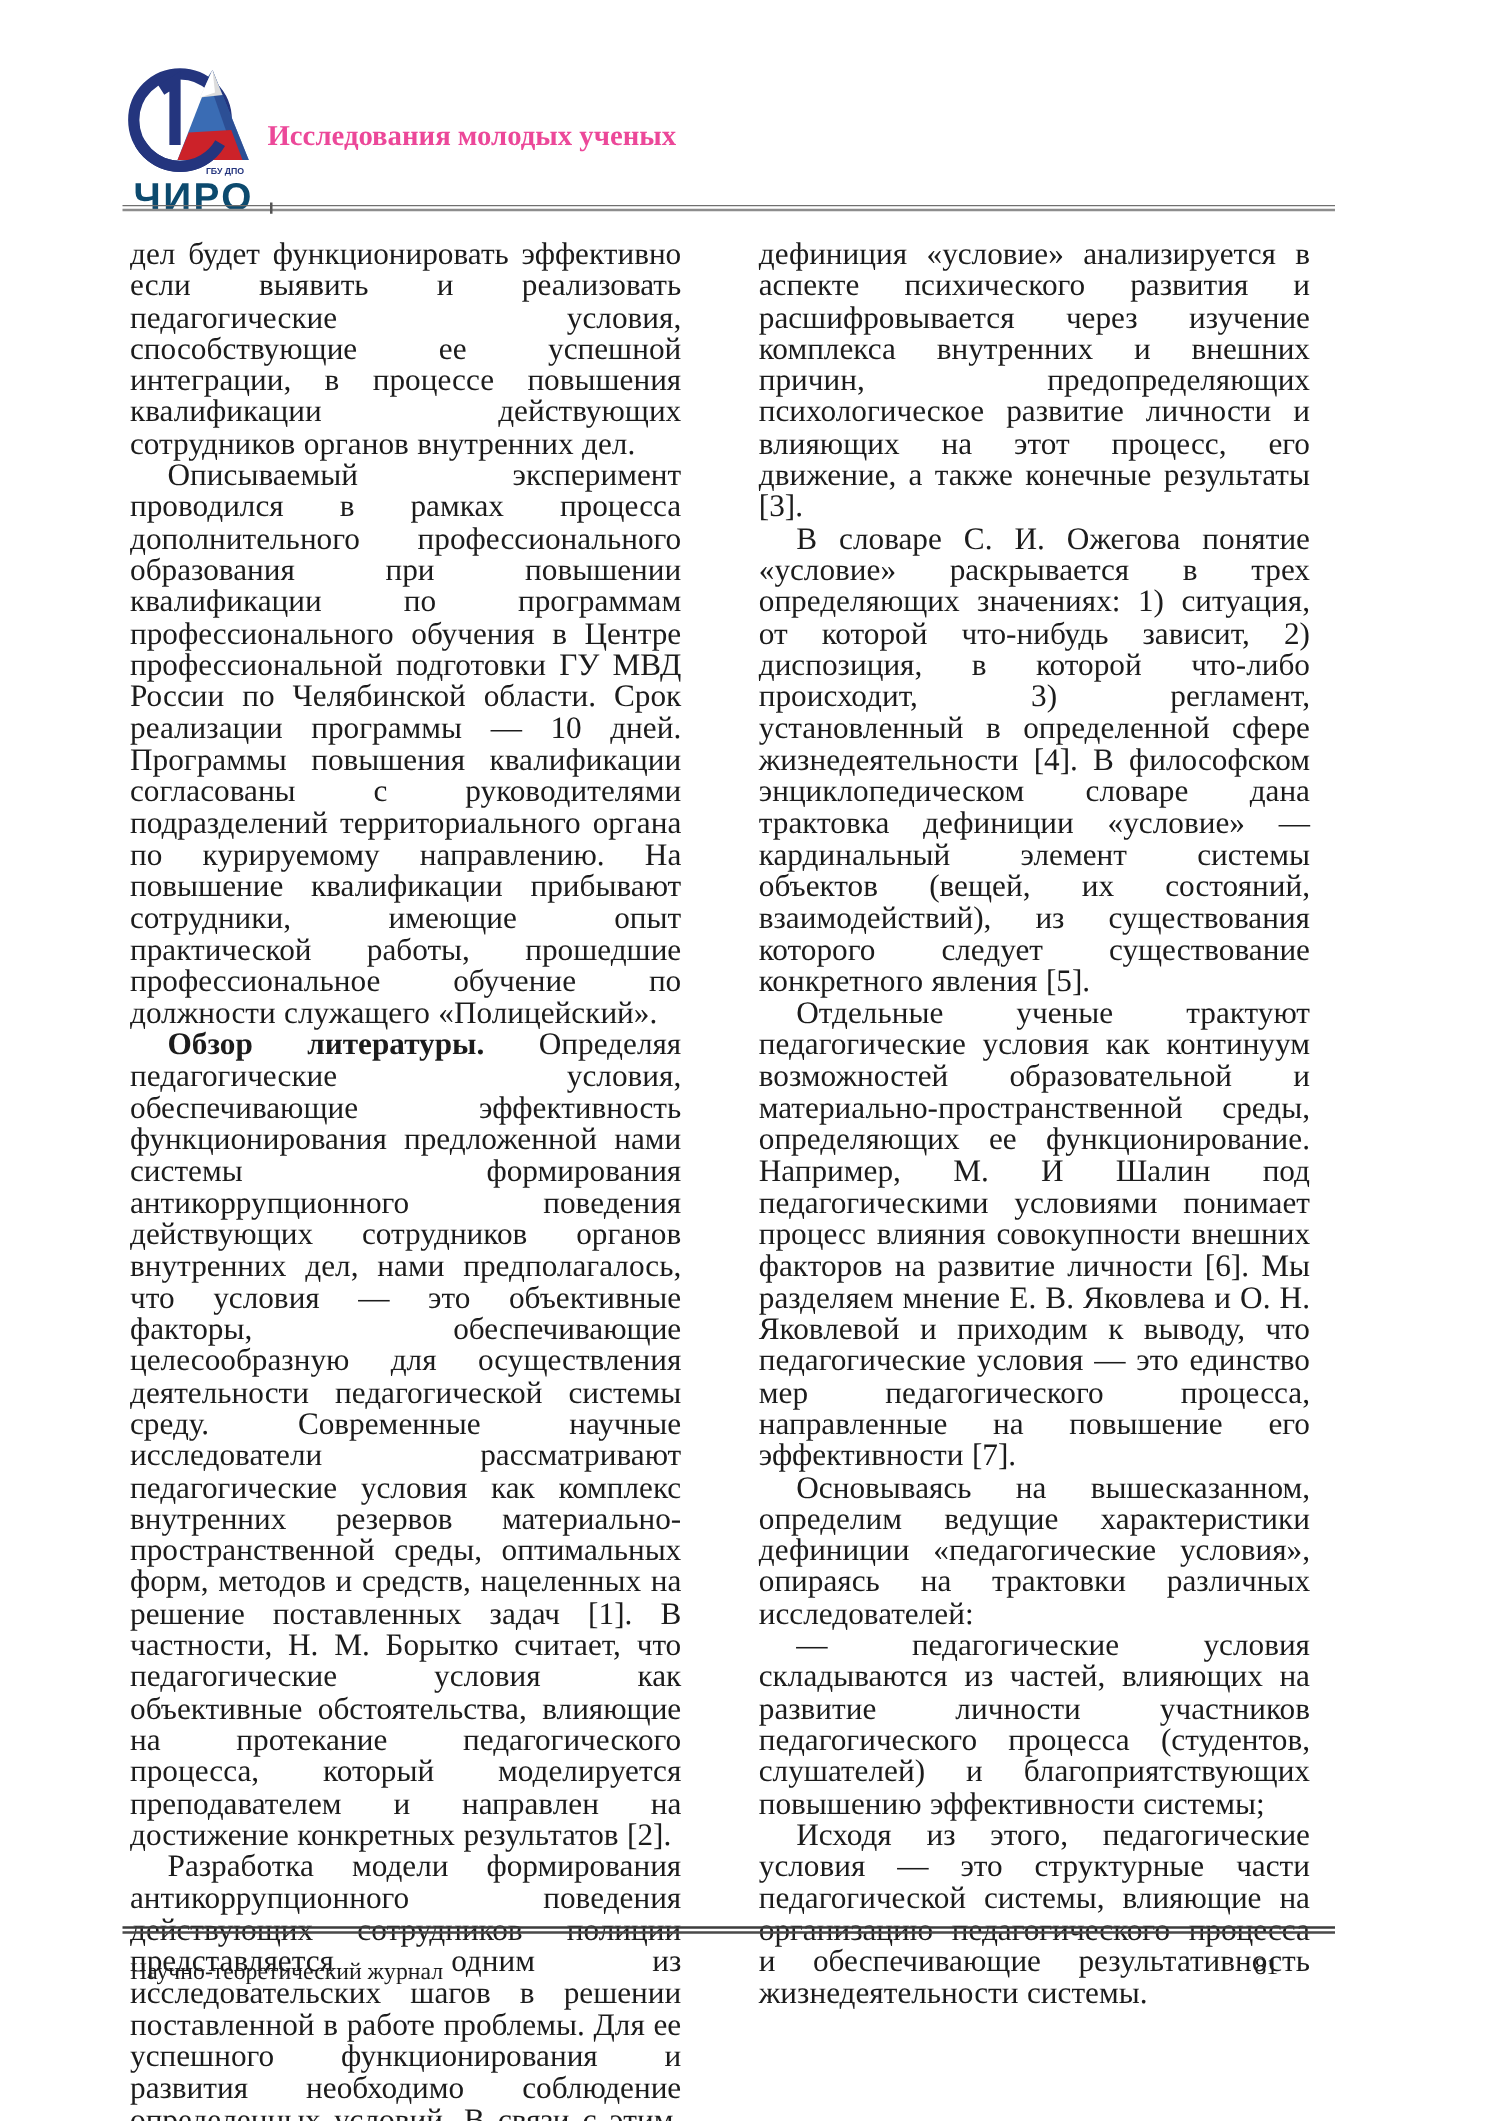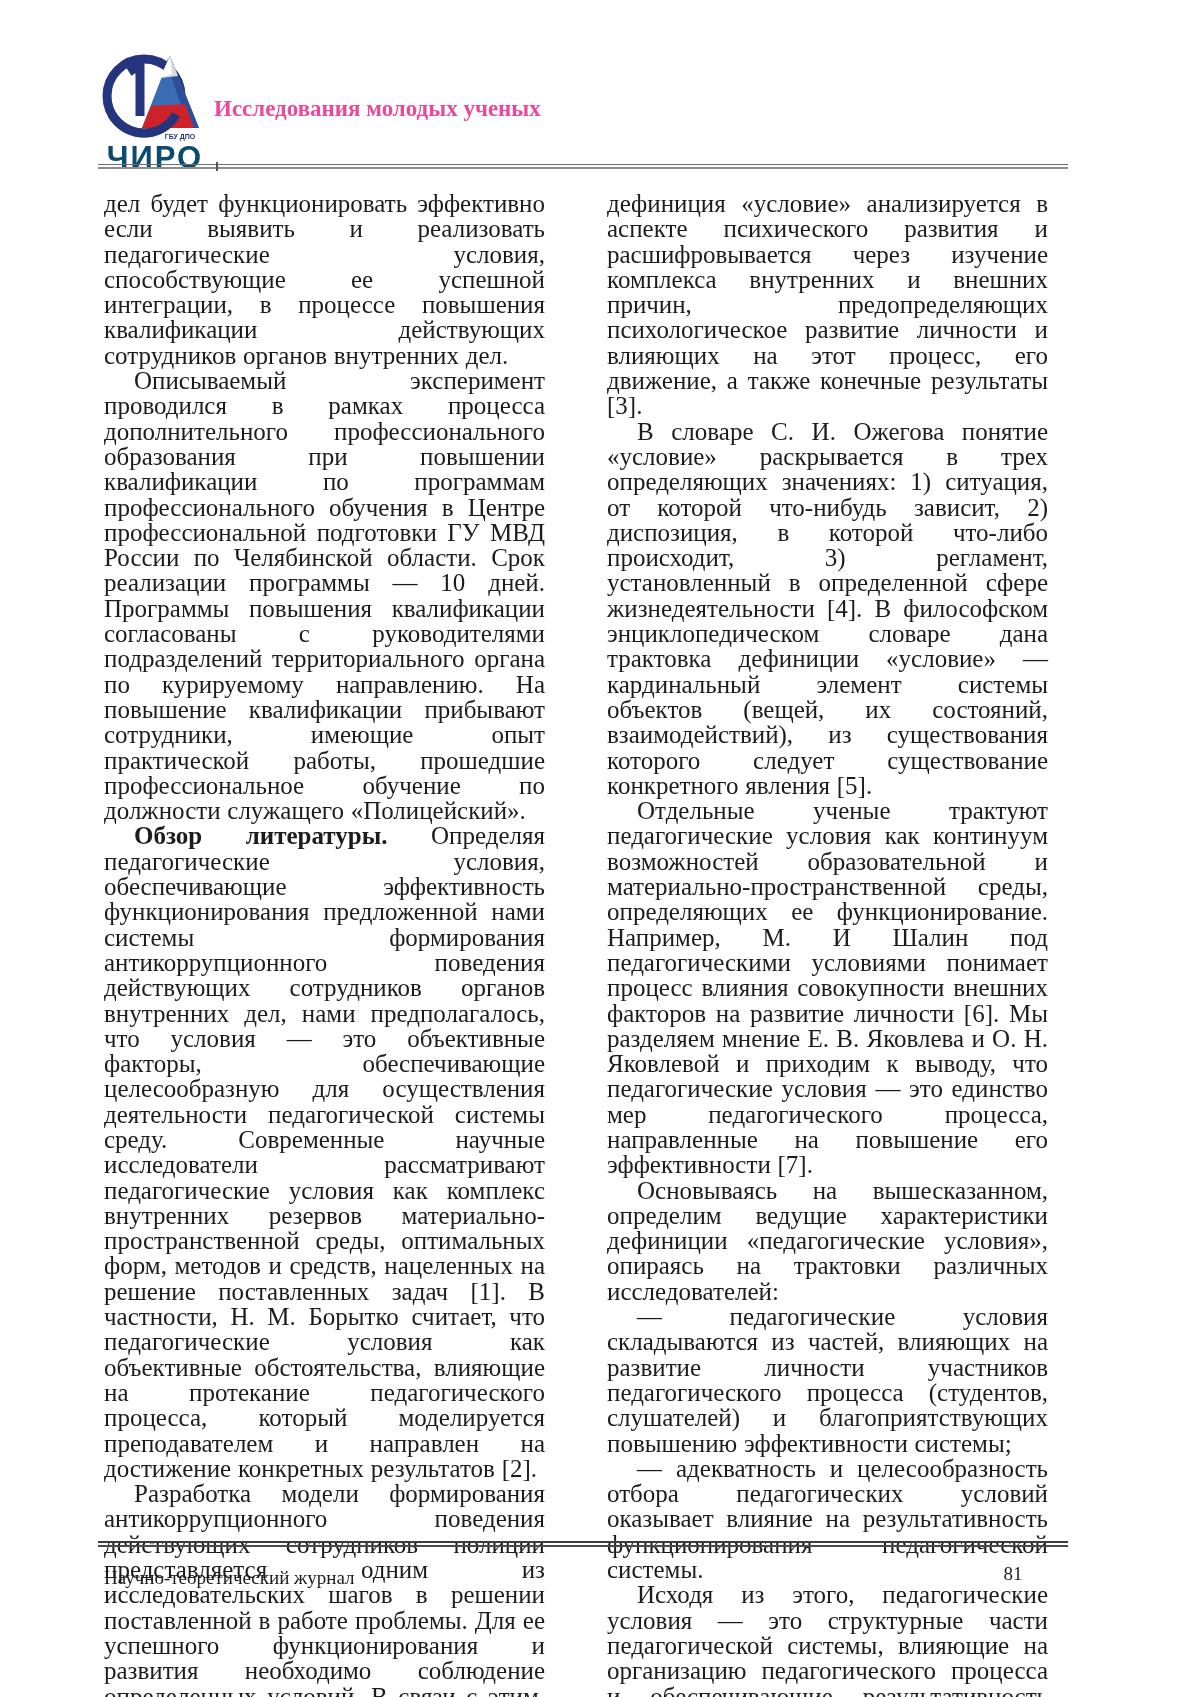--- a/index.html
+++ b/index.html
@@ -118,21 +118,20 @@
     <p>Разработка модели формирования антикоррупционного поведения действующих сотрудников полиции представляется одним из исследовательских шагов в решении поставленной в работе проблемы. Для ее успешного функционирования и развития необходимо соблюдение определенных условий. В связи с этим, для результативного действия педагогического процесса, требуется выявить, обосновать и создать специальные педагогические условия.</p>
     <p>Понятие «условие» применимо в широком научном спектре, в частности, в психологии</p>
   </section>
 
   <section class="col">
     <p class="cont">дефиниция «условие» анализируется в аспекте психического развития и расшифровывается через изучение комплекса внутренних и внешних причин, предопределяющих психологическое развитие личности и влияющих на этот процесс, его движение, а также конечные результаты [3].</p>
     <p>В словаре С. И. Ожегова понятие «условие» раскрывается в трех определяющих значениях: 1) ситуация, от которой что-нибудь зависит, 2) диспозиция, в которой что-либо происходит, 3) регламент, установленный в определенной сфере жизнедеятельности [4]. В философском энциклопедическом словаре дана трактовка дефиниции «условие» — кардинальный элемент системы объектов (вещей, их состояний, взаимодействий), из существования которого следует существование конкретного явления [5].</p>
     <p>Отдельные ученые трактуют педагогические условия как континуум возможностей образовательной и материально-пространственной среды, определяющих ее функционирование. Например, М. И Шалин под педагогическими условиями понимает процесс влияния совокупности внешних факторов на развитие личности [6]. Мы разделяем мнение Е. В. Яковлева и О. Н. Яковлевой и приходим к выводу, что педагогические условия — это единство мер педагогического процесса, направленные на повышение его эффективности [7].</p>
     <p>Основываясь на вышесказанном, определим ведущие характеристики дефиниции «педагогические условия», опираясь на трактовки различных исследователей:</p>
     <p>— педагогические условия складываются из частей, влияющих на развитие личности участников педагогического процесса (студентов, слушателей) и благоприятствующих повышению эффективности системы;</p>
-    <p>— адекватность и целесообразность отбора педагогических условий оказывает влияние на результативность функционирования педагогической системы.</p>
     <p>Исходя из этого, педагогические условия — это структурные части педагогической системы, влияющие на организацию педагогического процесса и обеспечивающие результативность жизнедеятельности системы.</p>
   </section>
 </main>
 
 <div class="rule footer-rule"></div>
 
 <div class="footer-row">
   <span class="f-left">Научно-теоретический журнал</span>
   <span class="f-num">81</span>
 </div>

